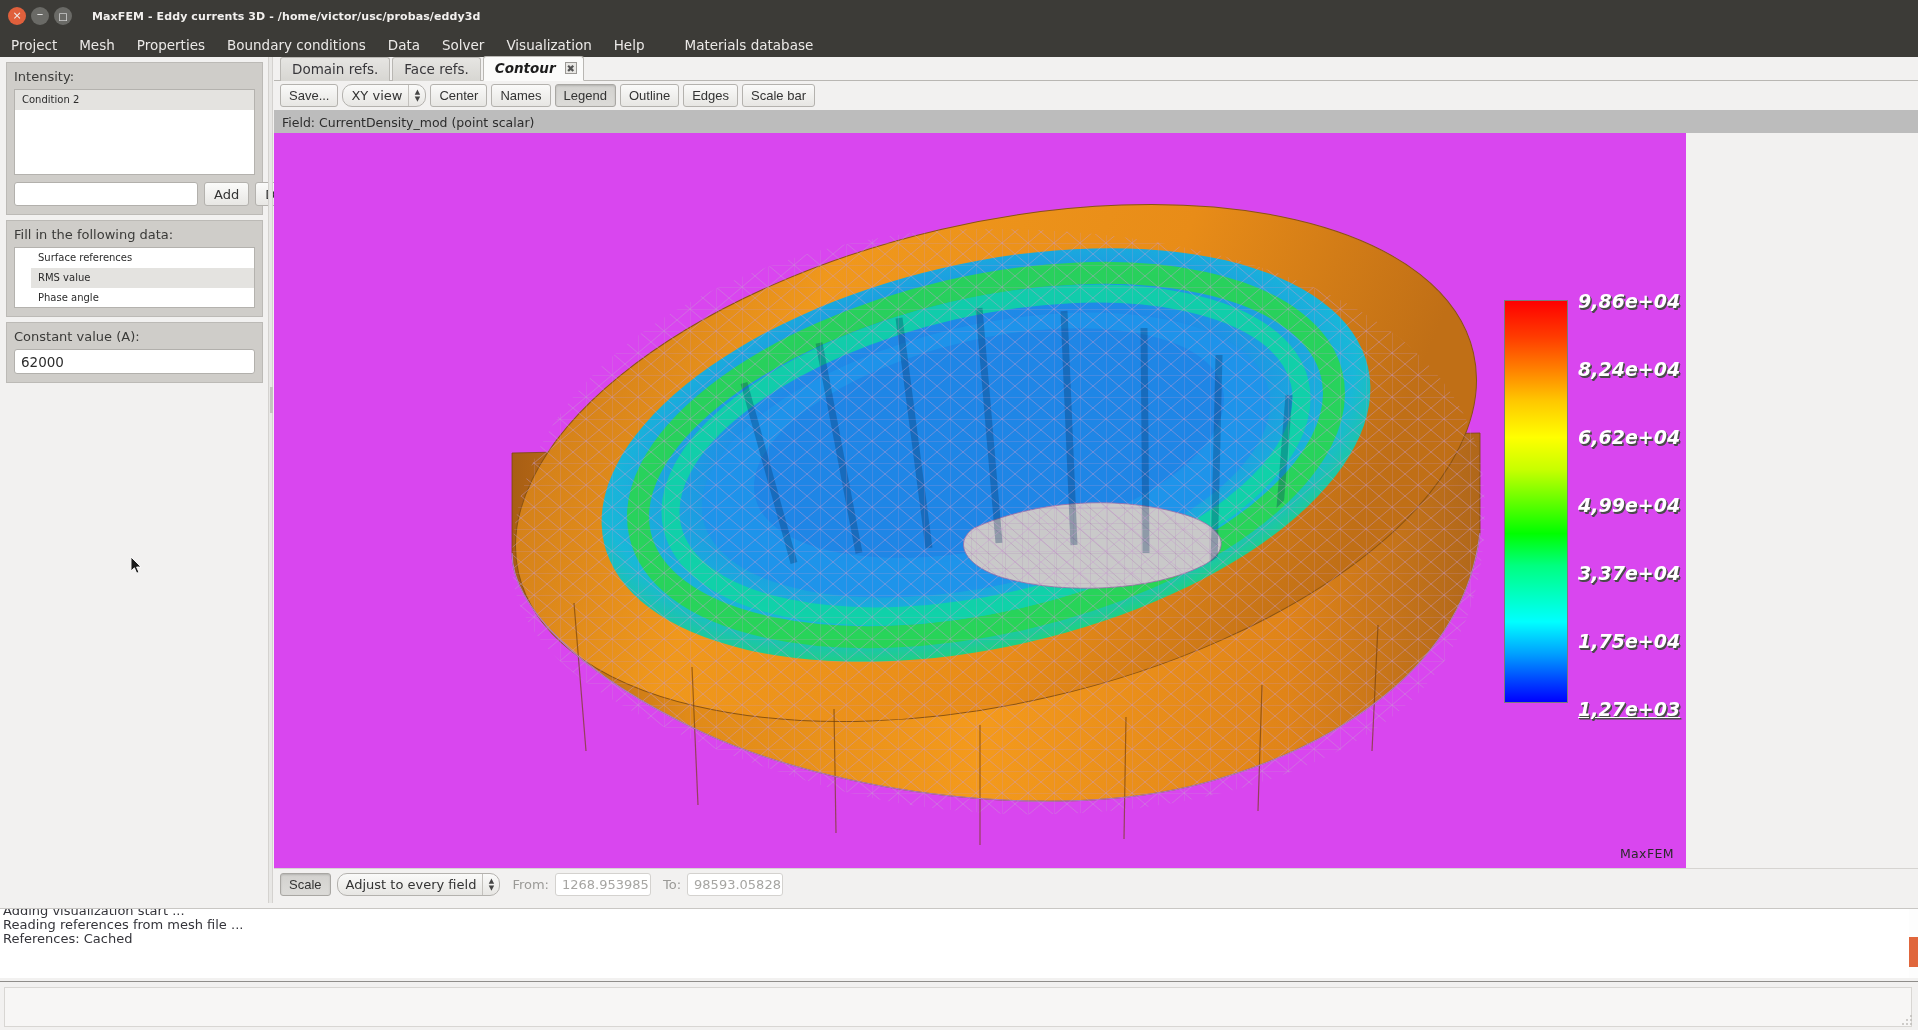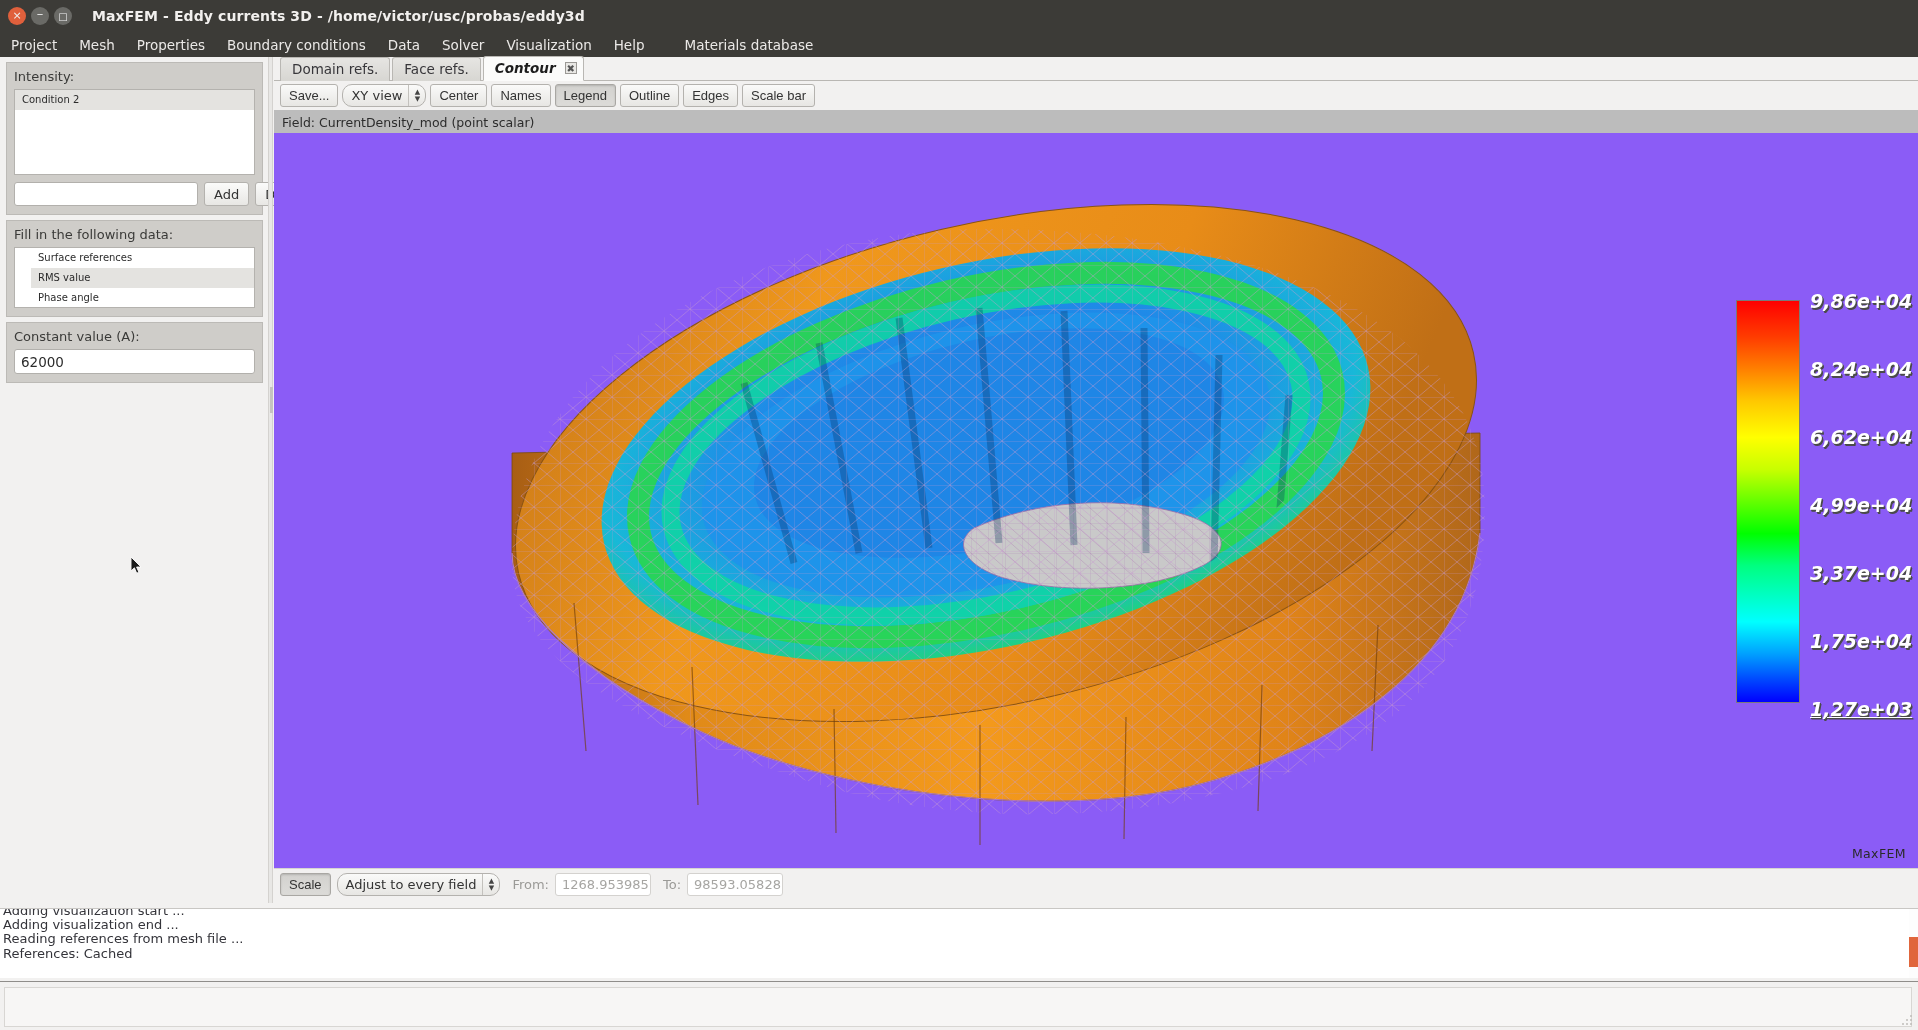--- a/index.html
+++ b/index.html
@@ -24,21 +24,21 @@
   .wb-min { background: #6a6a66; }
   .wb-max { background: #6a6a66; }
   .wb-glyph {
     position: absolute; inset: 0; color: #efefef;
     font-size: 11px; line-height: 18px; text-align: center;
     font-family: "DejaVu Sans", sans-serif;
   }
   .wb-min .wb-glyph { font-size: 13px; line-height: 14px; }
   .wb-max .wb-glyph { font-size: 10px; line-height: 19px; }
   .wtitle {
-    color: #f2f0ee; font-size: 14px; font-weight: bold;
+    color: #f2f0ee; font-size: 11px; font-weight: bold;
     margin-left: 20px; letter-spacing: .1px;
   }
 
   
   .menubar {
     position: absolute; left: 0; top: 32px; width: 1918px; height: 25px;
     background: #3c3b37; display: flex; align-items: center;
   }
   .menu-item {
     color: #ebe9e7; font-size: 13.5px; padding: 2px 11px;
@@ -155,22 +155,22 @@
   }
   .spin .ar { font-size: 7px; color: #444; line-height: 6px; }
 
   .fieldlabel {
     font-size: 12.5px; color: #2c2c2c; padding: 5px 0 3px 8px;
     background: #bcbcbc;
   }
 
   
   .canvas3d {
-    position: relative; width: 1644px; height: 735px;
-    background: #8b5cf6; overflow: hidden; text-align: right;
+    position: relative; width: 1412px; height: 735px;
+    background: #d946ef; overflow: hidden; text-align: right;
   }
   .watermark {
     position: absolute; right: 12px; bottom: 7px;
     font-size: 12.5px; color: #2a2a2a;
     font-family: "DejaVu Sans", sans-serif; letter-spacing: .4px;
   }
 
   
   .legend { position: absolute; right: 118px; top: 167px; }
   .legend-bar {
@@ -469,21 +469,20 @@
       <div class="sb-ro">1268.953985</div>
       <span class="sb-label">To:</span>
       <div class="sb-ro">98593.05828</div>
     </div>
 
   </div>
 
   <div class="console-wrap">
     <div class="console">
       <div class="logline first">Adding visualization start ...</div>
-      <div class="logline">Adding visualization end ...</div>
       <div class="logline">Reading references from mesh file ...</div>
       <div class="logline">References: Cached</div>
       <div class="console-scroll">
         <div class="console-thumb"></div>
       </div>
     </div>
     <div class="statusbar">
       <div class="status-inner"></div>
       <div class="grip">
         <i style="left:10px;top:2px"></i>

